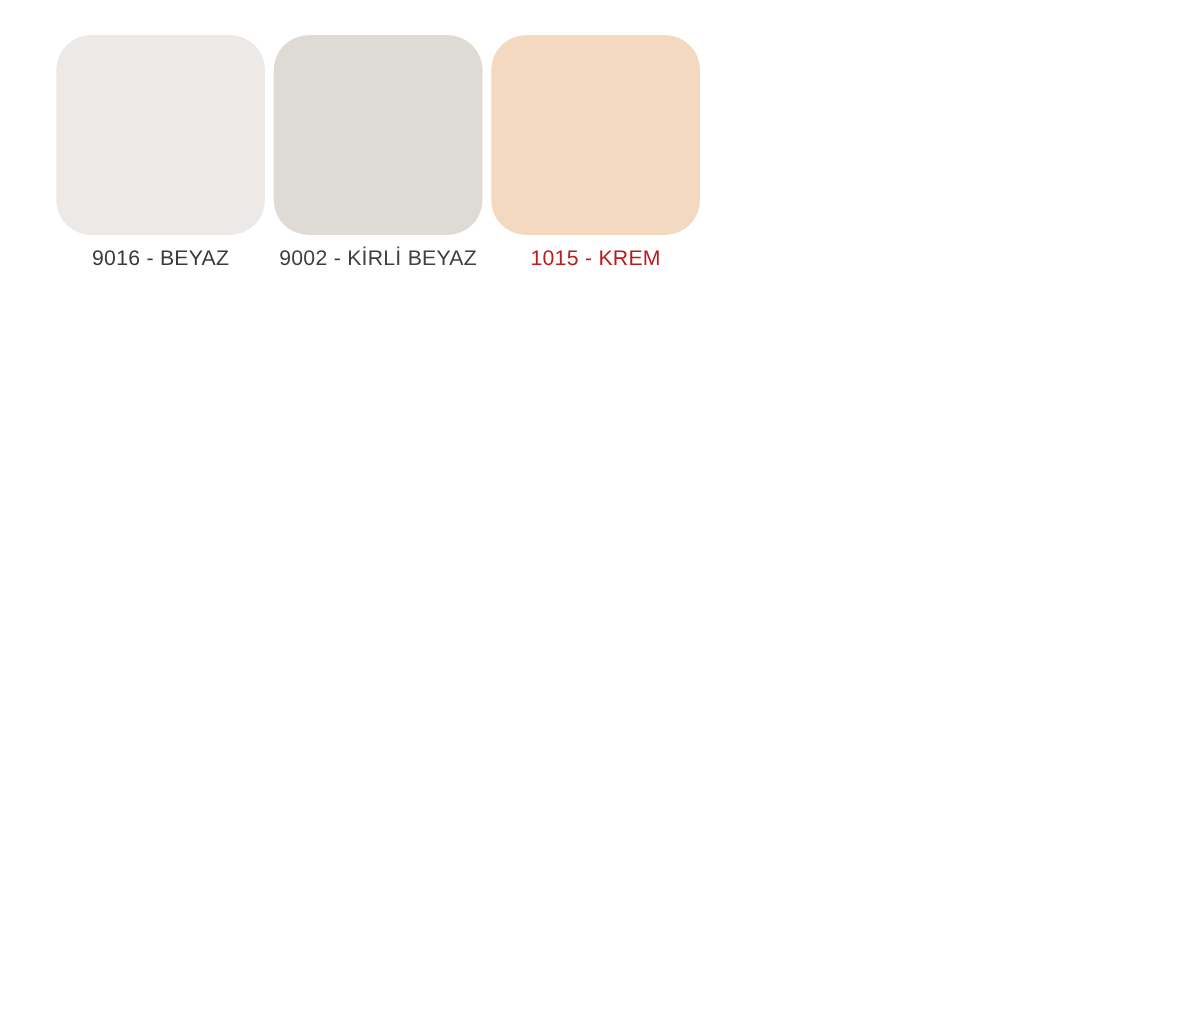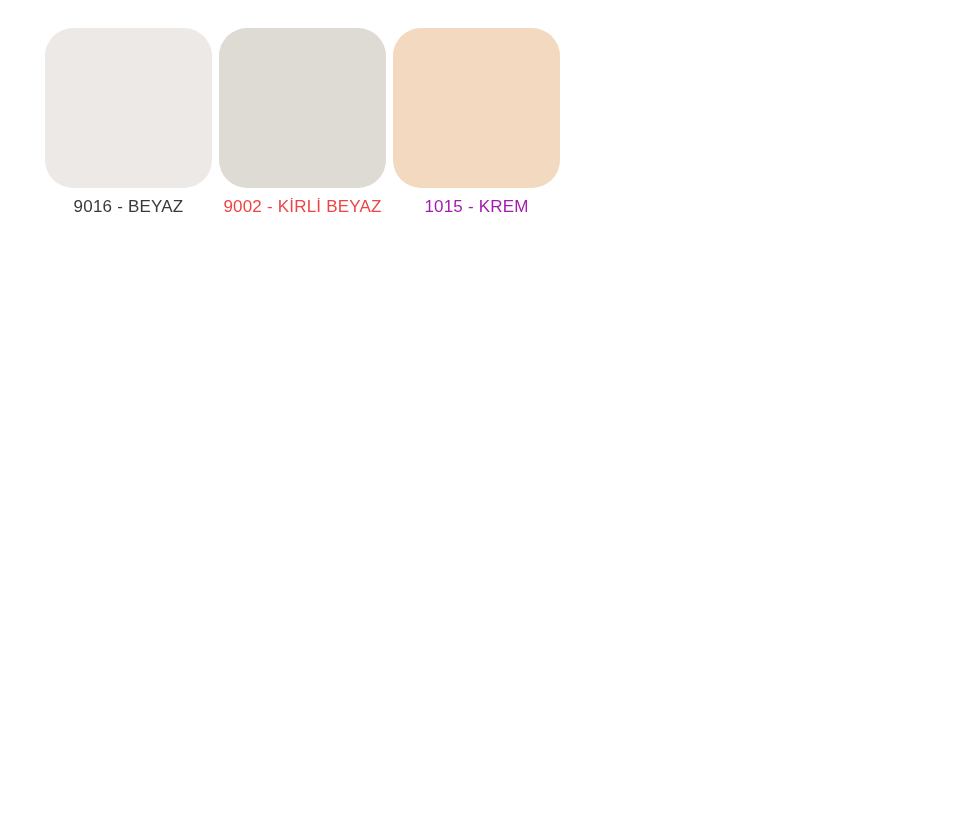--- a/index.html
+++ b/index.html
@@ -61,19 +61,19 @@
 </head>
 <body>
 
 <div id="palette-grid" style="background: rgb(255, 255, 255);">
     <div class="swatch-cell">
       <div class="swatch-chip" style="background-color: rgb(237, 233, 230);"></div>
       <div class="swatch-label" style="color: rgb(58, 58, 58);">9016 - BEYAZ</div>
     </div>
     <div class="swatch-cell">
       <div class="swatch-chip" style="background-color: rgb(222, 218, 212);"></div>
-      <div class="swatch-label" style="color: #ef4444; text-align: center;">9002 - KİRLİ BEYAZ</div>
+      <div class="swatch-label" style="color: #404040; text-align: center;">9002 - KİRLİ BEYAZ</div>
     </div>
     <div class="swatch-cell">
       <div class="swatch-chip" style="background-color: rgb(242, 217, 191);"></div>
-      <div class="swatch-label" style="color: #a21caf;">1015 - KREM</div>
+      <div class="swatch-label" style="color: #b91c1c;">1015 - KREM</div>
     </div>
   </div>
 
 </body></html>

